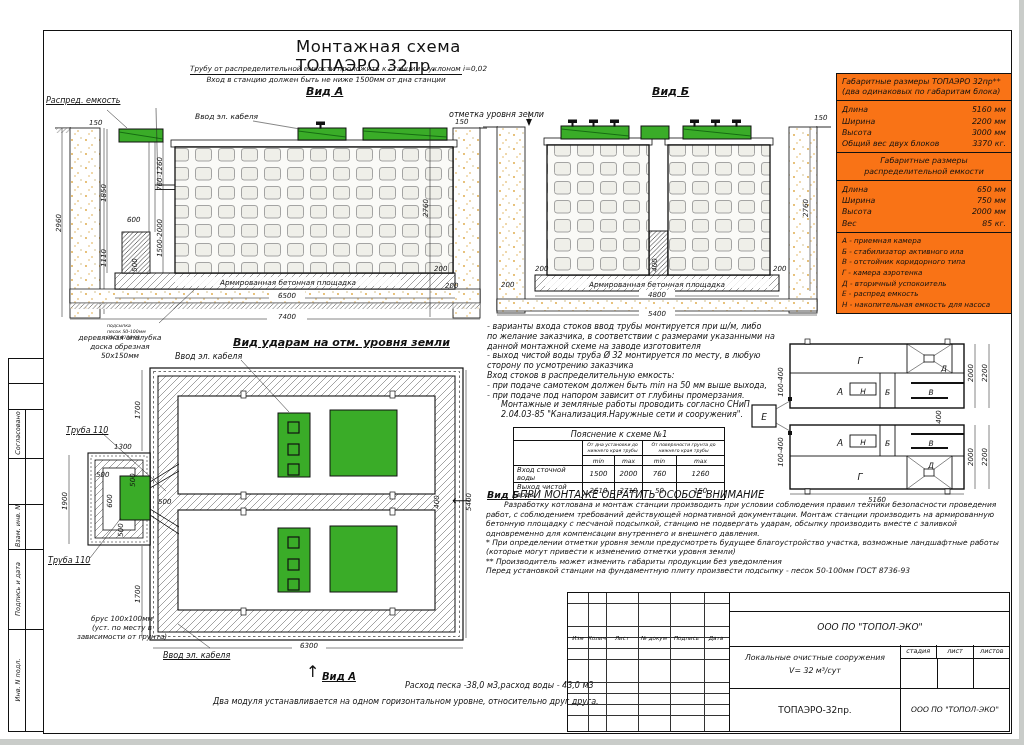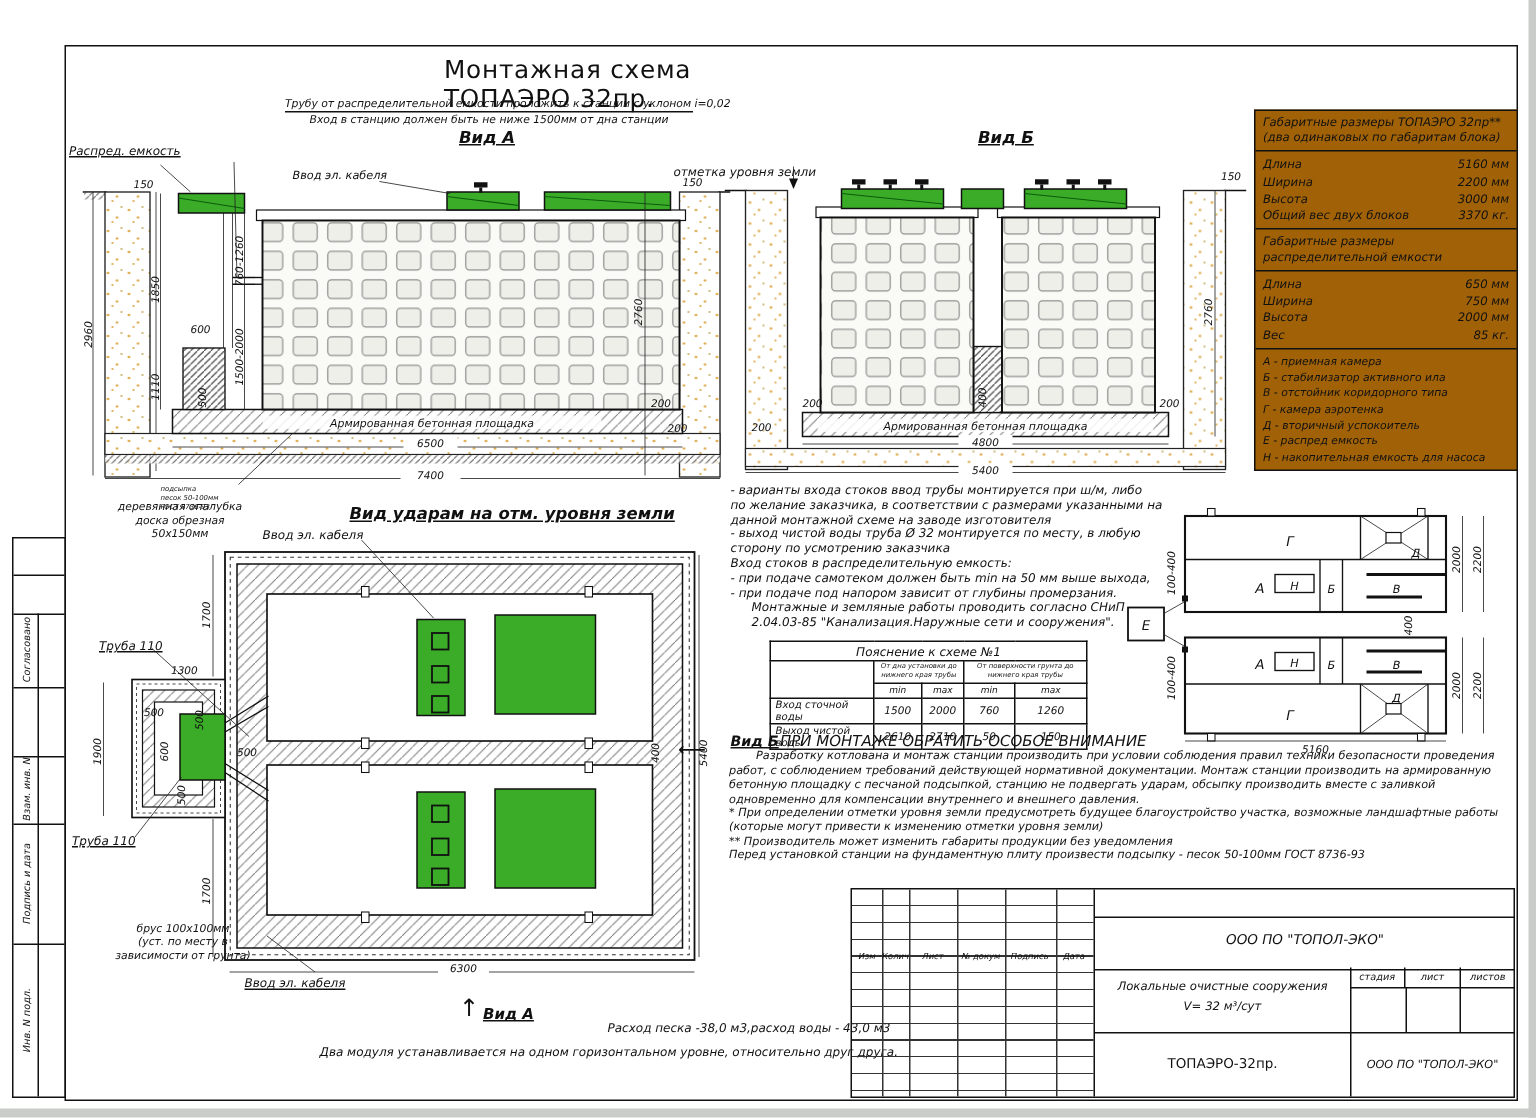--- a/index.html
+++ b/index.html
@@ -24,25 +24,25 @@
   svg text{font-family:"DejaVu Sans",sans-serif;}
   .dim{font-style:italic;font-size:7px;fill:#111;}
   .dimc{font-style:italic;font-size:7px;fill:#111;text-anchor:middle;}
   .slbl{font-style:italic;font-size:7.3px;fill:#111;text-anchor:middle;}
   .tiny{font-style:italic;font-size:4.6px;fill:#111;}
   .comp{font-style:italic;font-size:9px;fill:#111;text-anchor:middle;}
   .ln{stroke:#111;stroke-width:0.9;}
   .thin{stroke:#222;stroke-width:0.55;}
   .green{fill:var(--green);}
   
-  .panel{border:1.2px solid #111;background:#a16207;font-style:italic;}
+  .panel{border:1.2px solid #111;background:#f97316;font-style:italic;}
   .panel .sec{padding:3px 5px;}
   .panel .hr{border-top:1px solid #111;}
   .panel .t{font-size:7.8px;line-height:1.3;}
-  .panel .tc{font-size:7.8px;line-height:1.3;}
+  .panel .tc{font-size:7.8px;text-align:center;line-height:1.3;}
   .panel .row{display:flex;justify-content:space-between;font-size:7.8px;line-height:1.45;}
   .panel .leg{font-size:7.2px;line-height:1.48;white-space:nowrap;}
   
   table.ex{border-collapse:collapse;font-style:italic;}
   table.ex td{border:0.9px solid #111;text-align:center;padding:0 1px;margin-left:28px;}
   .ex .tt{font-size:8px;height:13px;}
   .ex .gh{font-size:4.6px;line-height:1.25;height:15px;}
   .ex .mm td{font-size:6px;height:9px;}
   .ex .dr td{font-size:7px;height:11px;}
   .ex .rl{text-align:left !important;padding-left:3px !important;font-size:6.8px !important;}

